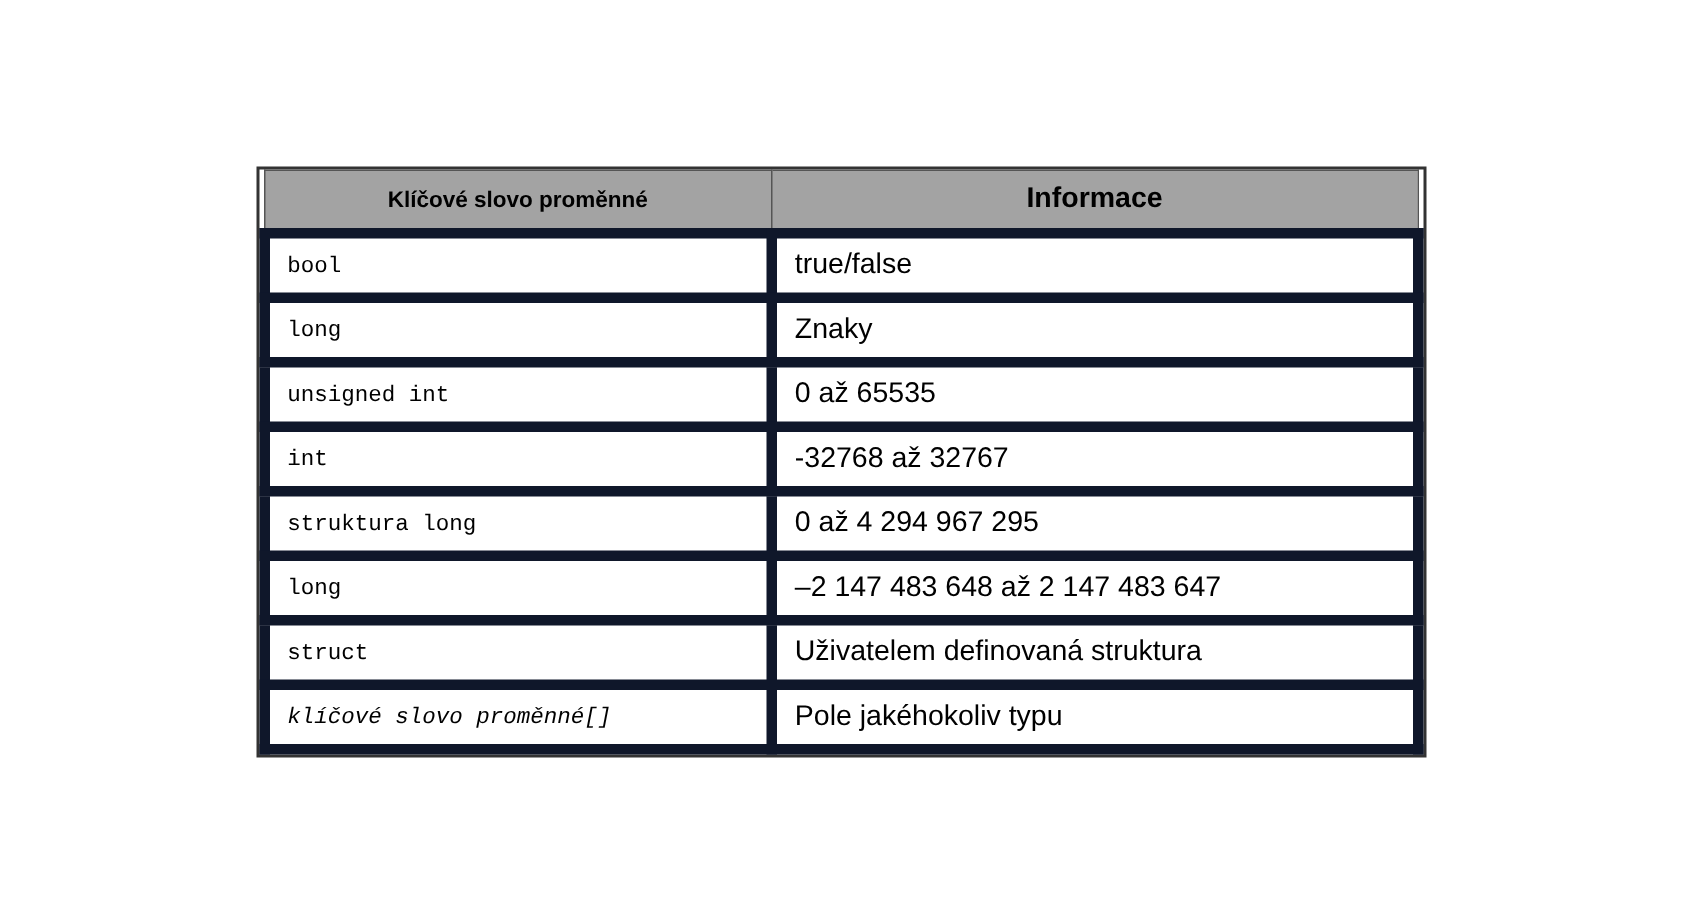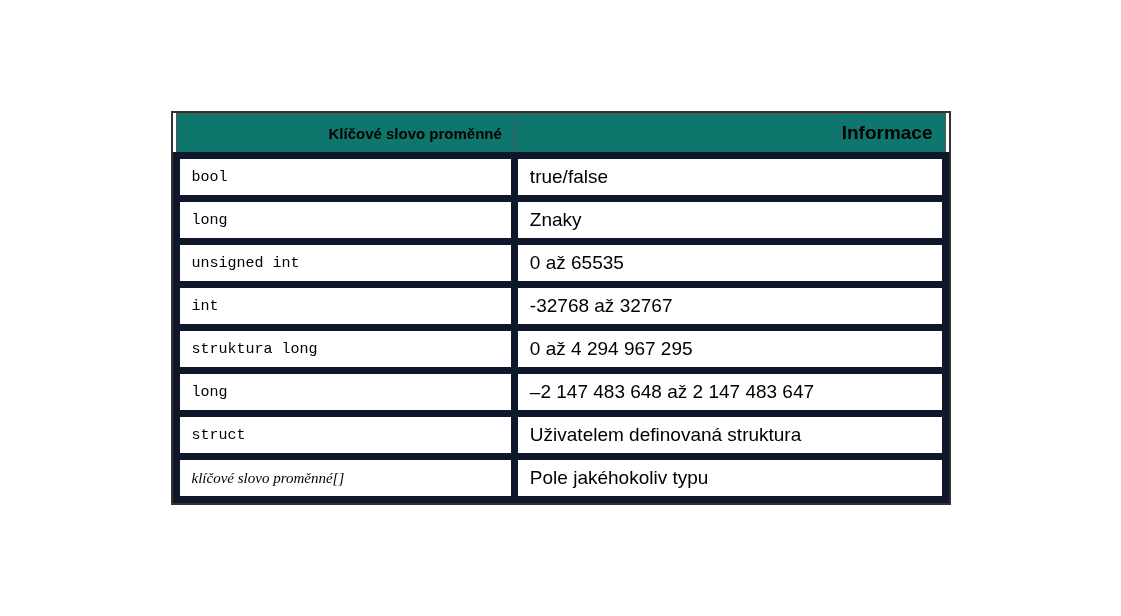--- a/index.html
+++ b/index.html
@@ -22,26 +22,26 @@
       width: 780px;
       border: 2px solid #333;
     }
 
     table {
       width: 100%;
       border-collapse: collapse;
     }
 
     thead tr th {
-      background: #0f766e;
+      background: #a3a3a3;
       font-weight: bold;
       font-size: 15px;
       padding: 8px 12px;
       border: 1px solid #555;
-      text-align: right;
+      text-align: center;
     }
 
     tbody tr td {
       padding: 7px 12px;
       border: 7px solid #0f172a;
       font-size: 15px;
       vertical-align: middle;
     }
 
     .keyword-col {
@@ -50,21 +50,21 @@
       font-size: 15px;
     }
 
     .info-col {
       width: 56%;
       font-size: 19px;
     }
 
     .italic-row .keyword-col {
       font-style: italic;
-      font-family: Liberation Serif, serif;
+      font-family: Liberation Mono, monospace;
     }
 
     .header-keyword {
       font-family: Arial, sans-serif;
       font-style: normal;
       font-weight: bold;
     }
 
     .header-info {
       font-family: Arial, sans-serif;

